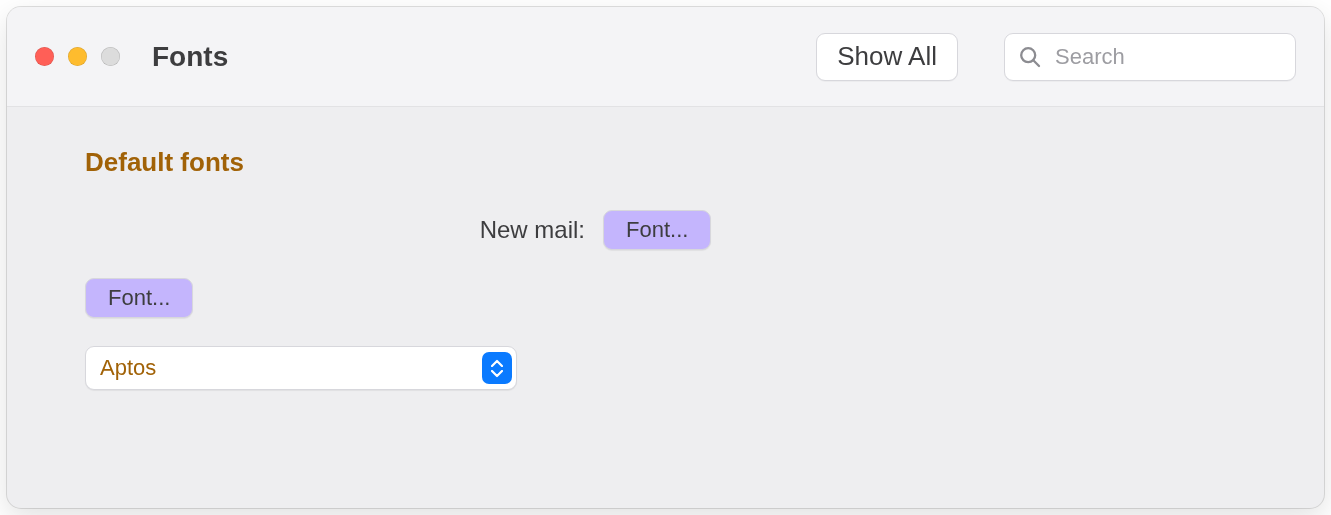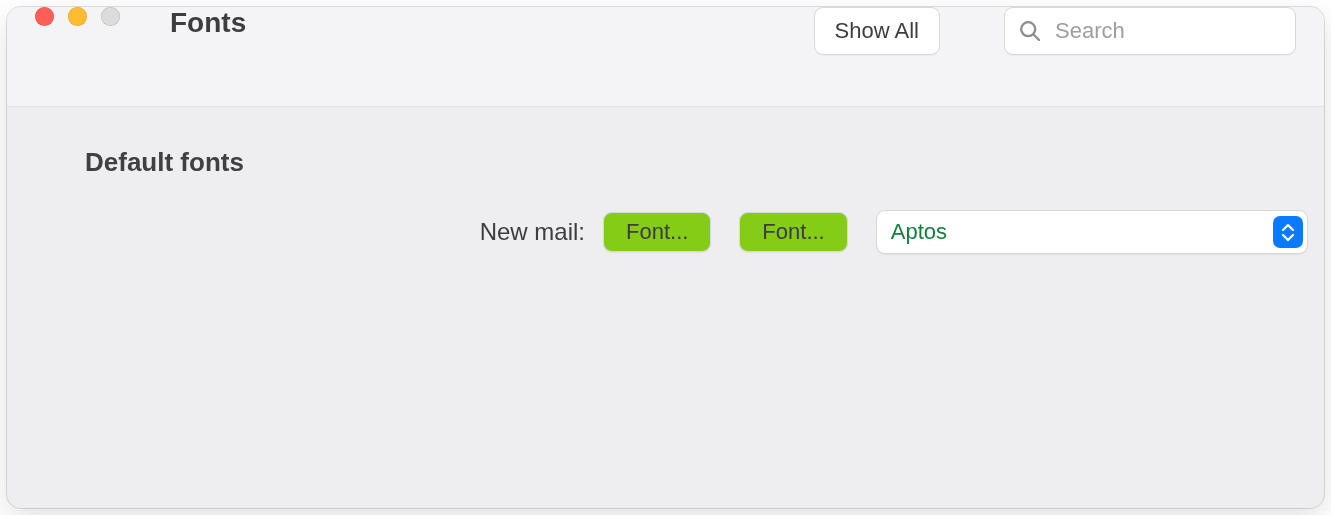--- a/index.html
+++ b/index.html
@@ -23,23 +23,22 @@
     box-shadow: 0 0 0 1px rgba(0,0,0,0.12), 0 10px 30px rgba(0,0,0,0.12);
     overflow: hidden;
     display: flex;
     flex-direction: column;
   }
   .titlebar {
     height: 100px;
     background: #f4f4f6;
     border-bottom: 1px solid #e2e2e4;
     display: flex;
-    align-items: flex-start;
+    align-items: center;
     padding: 0 28px;
-    gap: 18px;
   }
   .traffic-lights {
     display: flex;
     gap: 14px;
     align-items: center;
   }
   .traffic-light {
     width: 19px;
     height: 19px;
     border-radius: 50%;
@@ -51,21 +50,21 @@
   .title {
     font-size: 28px;
     font-weight: 700;
     color: #3d3d3f;
     margin-left: 32px;
   }
   .spacer { flex: 1; }
   .show-all-btn {
     height: 48px;
     padding: 0 20px;
-    font-size: 22px;
+    font-size: 26px;
     color: #3d3d3f;
     background: #ffffff;
     border: 1px solid #d7d7dc;
     border-radius: 9px;
     cursor: pointer;
     box-shadow: 0 1px 0 rgba(0,0,0,0.03);
   }
   .search-wrap {
     position: relative;
     width: 292px;
@@ -93,45 +92,45 @@
     height: 24px;
     pointer-events: none;
   }
   .content {
     flex: 1;
     padding: 40px 78px;
   }
   .section-header {
     font-size: 26px;
     font-weight: 700;
-    color: #404040;
+    color: #a16207;
     margin-bottom: 32px;
   }
   .form {
     display: flex;
-    flex-direction: row;
+    flex-direction: column;
     gap: 28px;
   }
   .row {
     display: flex;
     align-items: center;
     gap: 18px;
   }
   .label {
     width: 500px;
     text-align: right;
     font-size: 24px;
     color: #3d3d3f;
   }
   .font-btn {
     height: 40px;
     padding: 0 22px;
     font-size: 22px;
     color: #3d3d3f;
-    background: #84cc16;
+    background: #c4b5fd;
     border: 1px solid #d7d7dc;
     border-radius: 9px;
     cursor: pointer;
     box-shadow: 0 1px 1px rgba(0,0,0,0.06);
   }
   .select-wrap {
     position: relative;
     width: 432px;
     height: 44px;
   }
@@ -139,21 +138,21 @@
     width: 100%;
     height: 100%;
     background: #ffffff;
     border: 1px solid #d7d7dc;
     border-radius: 9px;
     box-shadow: 0 1px 1px rgba(0,0,0,0.06);
     display: flex;
     align-items: center;
     padding: 0 14px;
     font-size: 22px;
-    color: #15803d;
+    color: #a16207;
     cursor: pointer;
   }
   .select-arrows {
     position: absolute;
     right: 5px;
     top: 50%;
     transform: translateY(-50%);
     width: 30px;
     height: 32px;
     background: #0a7aff;

